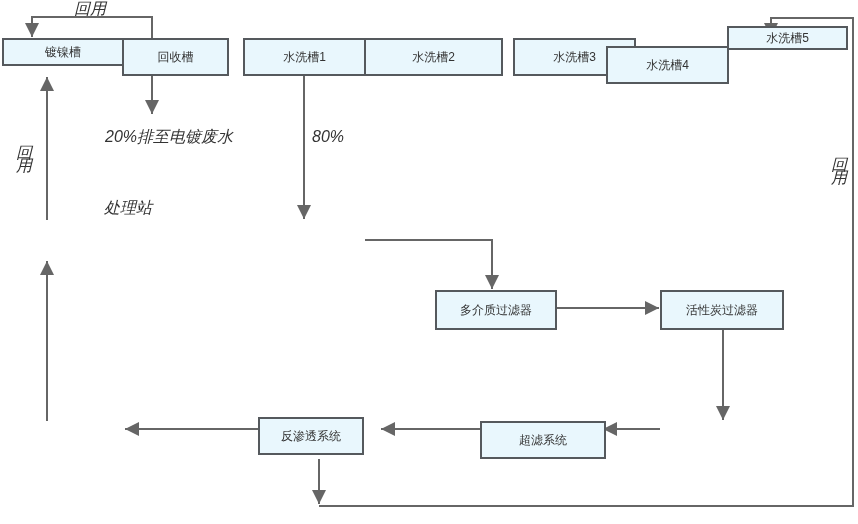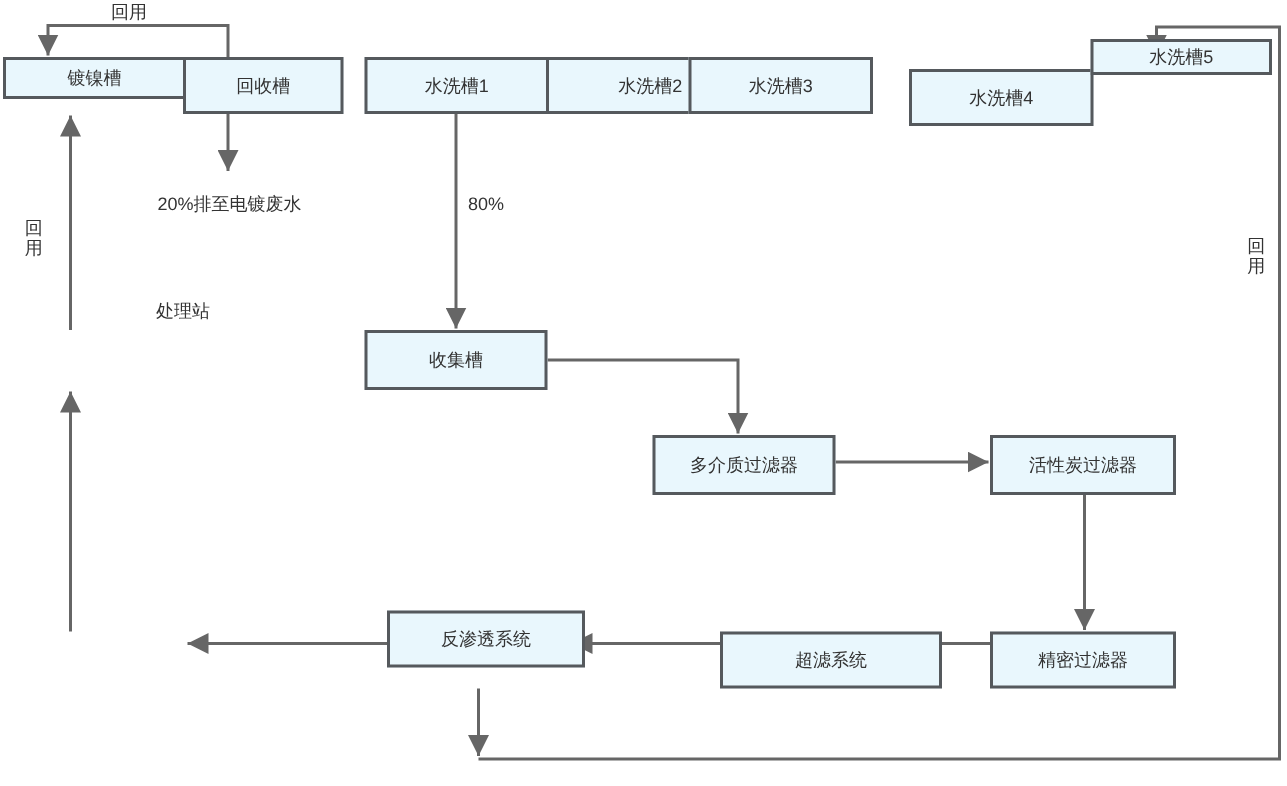--- a/index.html
+++ b/index.html
@@ -13,22 +13,22 @@
   .edge { stroke:var(--connector,#666); stroke-width:2; fill:none; }
   .node {
     position:absolute; box-sizing:border-box;
     background:var(--node-fill,#e9f7fd);
     border:2px solid var(--node-border,#55595d);
     display:flex; align-items:center; justify-content:center;
     font-size:12px; color:var(--text,#333);
     white-space:nowrap;
   }
   .lbl {
-    position:absolute; font-size:12px; color:var(--text,#333);
-    white-space:nowrap; line-height:13px;
+    position:absolute; font-size:16px; color:var(--text,#333);
+    white-space:nowrap; line-height:13px;font-style:italic;
   }
   .lbl-v { white-space:normal; width:13px; text-align:center; word-break:break-all; }
 </style>
 </head>
 <body>
 
 <div id="stage">
 
   <svg id="edges" width="858" height="524" viewBox="0 0 858 524">
     <defs>
@@ -48,31 +48,29 @@
     <polyline class="edge" points="47,421 47,261" marker-end="url(#arrow)"></polyline>
     <polyline class="edge" points="47,220 47,77" marker-end="url(#arrow)"></polyline>
     <polyline class="edge" points="319,459 319,504" marker-end="url(#arrow)"></polyline>
     <polyline class="edge" points="319,506 853,506 853,18 771,18 771,37" marker-end="url(#arrow)"></polyline>
   </svg>
 
   <div class="node" style="left:2px;top:38px;width:122px;height:28px">镀镍槽</div>
   <div class="node" style="left:122px;top:38px;width:107px;height:38px">回收槽</div>
   <div class="node" style="left:243px;top:38px;width:123px;height:38px">水洗槽1</div>
   <div class="node" style="left:364px;top:38px;width:139px;height:38px">水洗槽2</div>
-  <div class="node" style="left:459px;top:38px;width:123px;height:38px">水洗槽3</div>
+  <div class="node" style="left:513px;top:38px;width:123px;height:38px">水洗槽3</div>
   <div class="node" style="left:606px;top:46px;width:123px;height:38px">水洗槽4</div>
   <div class="node" style="left:727px;top:26px;width:121px;height:24px">水洗槽5</div>
 
-  <div class="node" style="left:243px;top:220px;width:122px;height:40px">收集槽</div>
   <div class="node" style="left:660px;top:290px;width:124px;height:40px">活性炭过滤器</div>
   <div class="node" style="left:435px;top:290px;width:122px;height:40px">多介质过滤器</div>
 
-  <div class="node" style="left:258px;top:407px;width:132px;height:38px">反渗透系统</div>
-  <div class="node" style="left:480px;top:421px;width:148px;height:38px">超滤系统</div>
-  <div class="node" style="left:660px;top:421px;width:124px;height:38px">精密过滤器</div>
+  <div class="node" style="left:258px;top:417px;width:106px;height:38px">反渗透系统</div>
+  <div class="node" style="left:480px;top:421px;width:126px;height:38px">超滤系统</div>
 
   <div class="lbl" style="left:74px;top:2px">回用</div>
   <div class="lbl" style="left:105px;top:130px">20%排至电镀废水</div>
   <div class="lbl" style="left:312px;top:130px">80%</div>
   <div class="lbl lbl-v" style="left:16px;top:146px">回用</div>
   <div class="lbl" style="left:104px;top:201px">处理站</div>
   <div class="lbl lbl-v" style="left:831px;top:158px">回用</div>
 
 </div>
 

